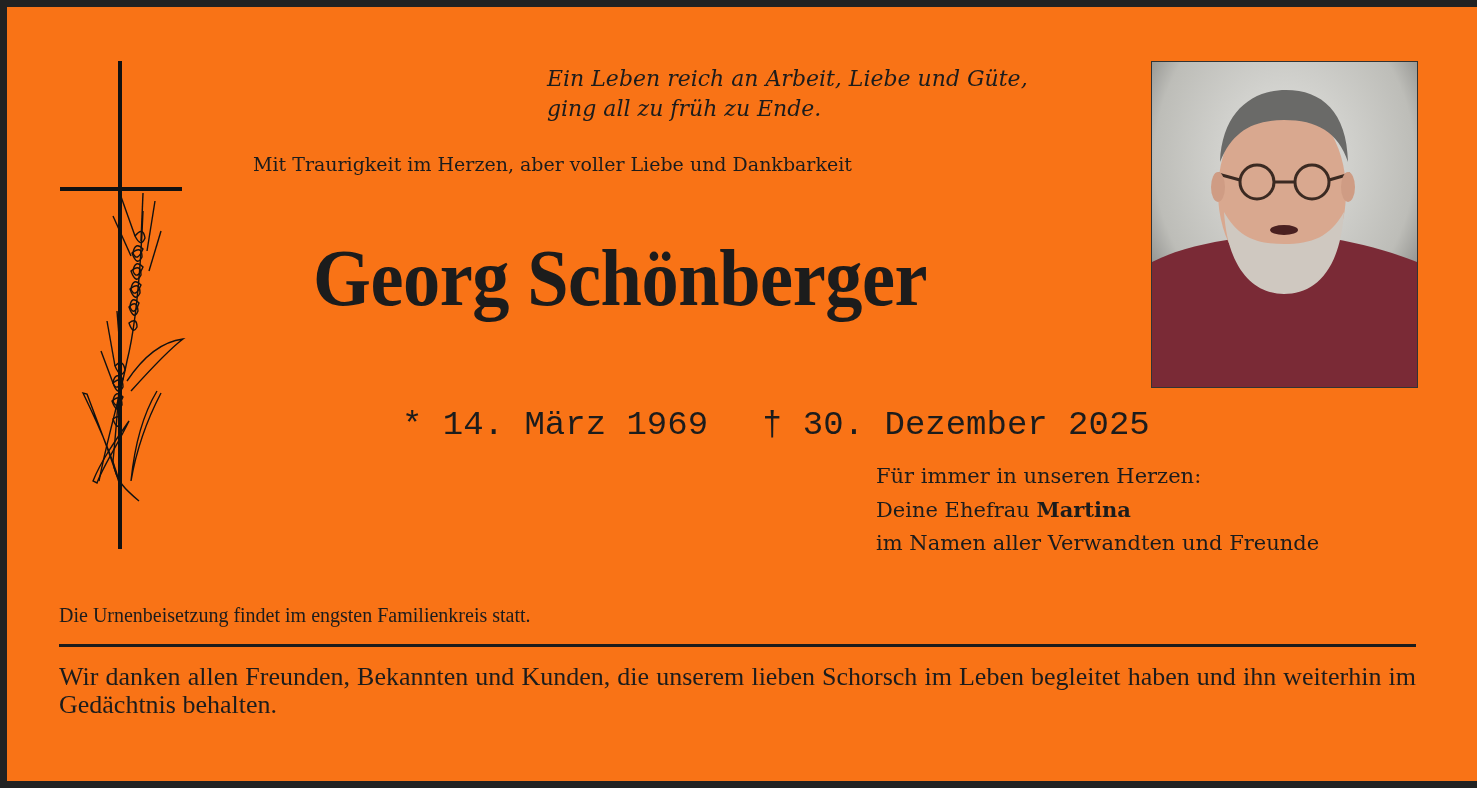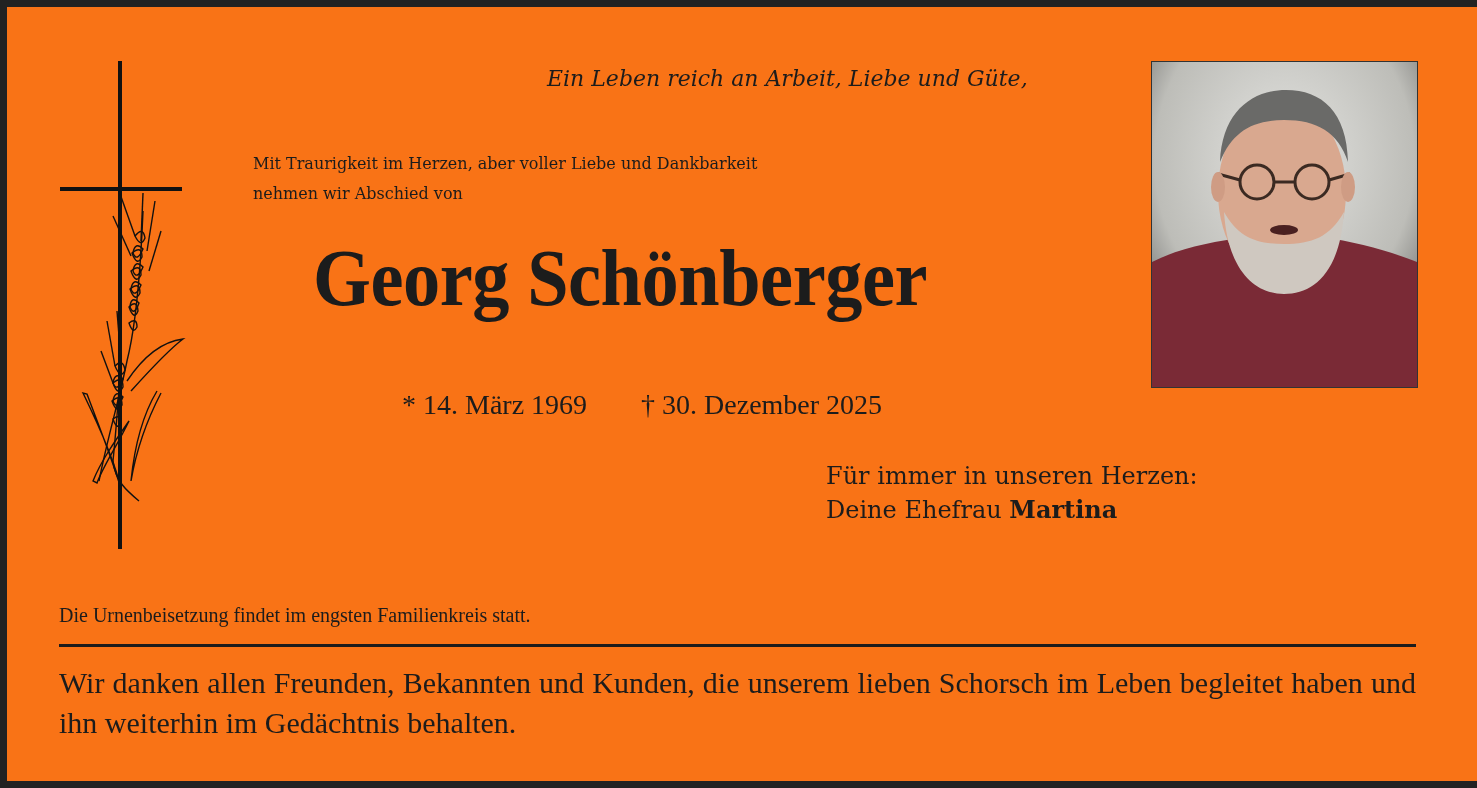--- a/index.html
+++ b/index.html
@@ -10,44 +10,44 @@
     }
     .card {
       position: absolute; left: 7px; top: 7px; width: 1463px; height: 774px;
       background: #f97316;
       padding-left: 20px;
     }
     .abs { position: absolute; white-space: nowrap; }
     .motto {
       left: 540px; top: 57px; font-style: italic; font-size: 22px; line-height: 30px;
     }
-    .intro { left: 246px; top: 142px; font-size: 16px; line-height: 30px; }
+    .intro { left: 246px; top: 142px; font-size: 19px; line-height: 30px; }
     .name {
       left: 306px; top: 226px; font-family: "Liberation Serif", serif; font-weight: bold;
       font-size: 80px; line-height: 90px; letter-spacing: -0.5px; transform: scaleX(0.93);
       transform-origin: left top;
     }
     .profession {
       left: 395px; top: 331px; font-family: "Liberation Serif", serif; font-weight: bold;
       font-size: 26px; line-height: 32px;
     }
-    .dates { left: 395px; top: 381px; font-family: Liberation Serif, serif; font-size: 28px; line-height: 34px; }
+    .dates { left: 395px; top: 401px; font-family: Liberation Mono, monospace; font-size: 34px; line-height: 34px; }
     .dates .death { margin-left: 54px; }
     .photo {
       position: absolute; left: 1144px; top: 54px; width: 265px; height: 325px;
       border: 1px solid #333; overflow: hidden;
       background: linear-gradient(90deg, #b9b9b4 0%, #d9d9d6 30%, #cfcfcc 70%, #8a8a88 100%);
     }
-    .mourners { left: 819px; top: 453px; font-size: 24px; line-height: 33px; }
+    .mourners { left: 869px; top: 453px; font-size: 21px; line-height: 33px; }
     .mourners .line2 { }
     .burial { left: 52px; top: 592px; font-family: "Liberation Serif", serif; font-size: 20px; line-height: 32px; }
     .rule { position: absolute; left: 52px; top: 637px; width: 1357px; height: 3px; background: #1c1c1c; }
     .thanks {
       left: 52px; top: 656px; width: 1357px; white-space: normal;
-      font-family: "Liberation Serif", serif; font-size: 30px; line-height: 40px; text-align: justify;
+      font-family: "Liberation Serif", serif; font-size: 26px; line-height: 28px; text-align: justify;
     }
     .cross { position: absolute; left: 50px; top: 54px; width: 150px; height: 500px; }
   </style>
 </head>
 <body>
 
 <div class="card">
 
   <svg class="cross" viewBox="0 0 150 500">
     <rect x="61" y="0" width="4" height="488" fill="#111"></rect>
@@ -86,25 +86,25 @@
 
       <path d="M70 320 C90 290 110 280 126 278 C110 290 92 310 74 330"></path>
       <path d="M30 333 C40 360 56 400 64 428 C58 400 42 365 26 332z"></path>
       <path d="M100 330 C88 350 78 380 74 420 C80 385 92 355 104 332"></path>
       <path d="M36 420 C44 400 58 380 72 360 C60 385 46 405 40 422z"></path>
     </g>
   </svg>
 
   <div class="abs motto">
     <div>Ein Leben reich an Arbeit, Liebe und Güte,</div>
+    <div>ging all zu früh zu Ende.</div>
   </div>
 
   <div class="abs intro">
     <div>Mit Traurigkeit im Herzen, aber voller Liebe und Dankbarkeit</div>
-    <div>nehmen wir Abschied von</div>
   </div>
 
   <div class="abs name">Georg Schönberger</div>
 
 
   <div class="abs dates">
     <span>* 14. März 1969</span><span class="death">† 30. Dezember 2025</span>
   </div>
 
   <div class="photo">
@@ -137,20 +137,21 @@
       </g>
 
       <ellipse cx="66" cy="125" rx="7" ry="15" fill="#cf9c84"></ellipse>
       <ellipse cx="196" cy="125" rx="7" ry="15" fill="#cf9c84"></ellipse>
     </svg>
   </div>
 
   <div class="abs mourners">
     <div>Für immer in unseren Herzen:</div>
     <div class="line2"><span>Deine Ehefrau </span><b>Martina</b></div>
+    <div>im Namen aller Verwandten und Freunde</div>
   </div>
 
   <div class="abs burial">Die Urnenbeisetzung findet im engsten Familienkreis statt.</div>
 
   <div class="rule"></div>
 
   <div class="abs thanks">Wir danken allen Freunden, Bekannten und Kunden, die unserem lieben Schorsch im Leben begleitet haben und ihn weiterhin im Gedächtnis behalten.</div>
 </div>
 
 </body></html>

